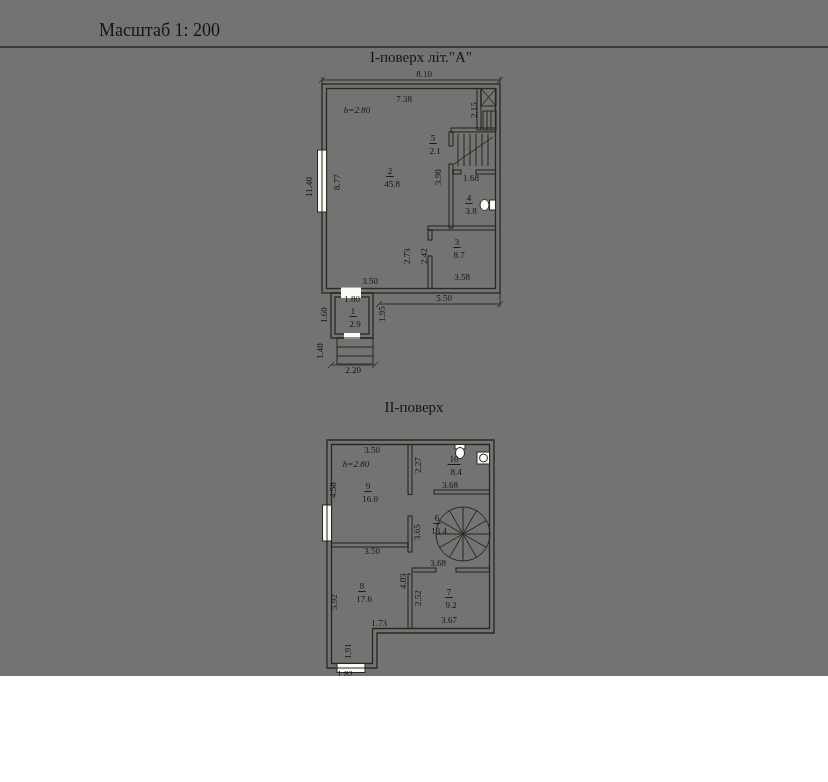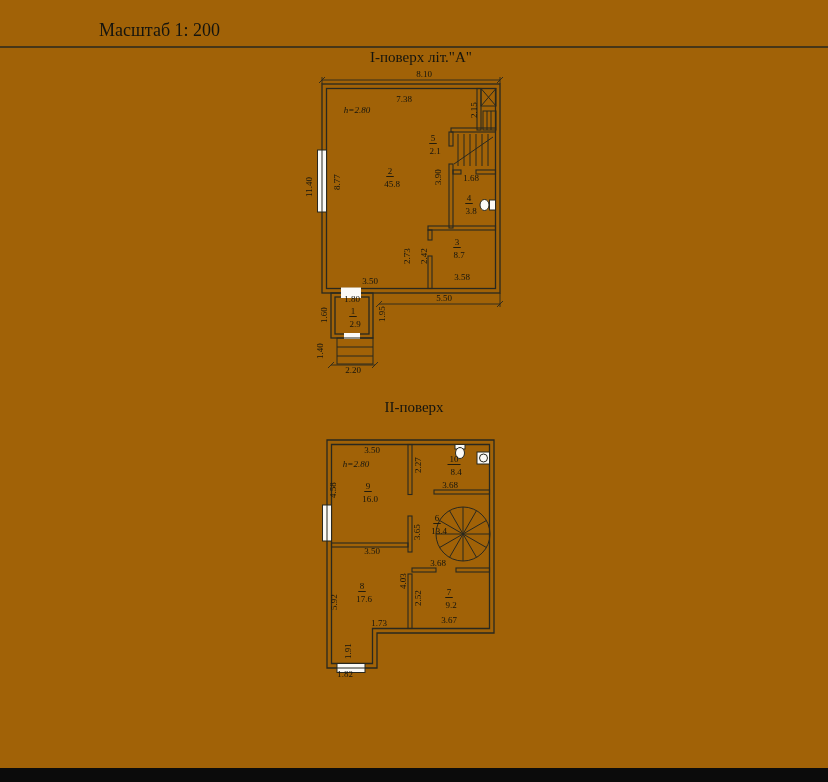--- a/index.html
+++ b/index.html
@@ -1,19 +1,19 @@
 <!DOCTYPE html>
 <html><head>
 <meta charset="utf-8">
 <style>
   html,body{margin:0;padding:0;background:#ffffff;}
   .page{
     position:relative;
-    width:828px;height:782px;
-    background:#a16207;
+    width:828px;height:676px;
+    background:#737373;
     font-family:"Liberation Serif",serif;
     overflow:hidden;
   }
   svg{position:absolute;left:0;top:0;}
   
   .w  {fill:none;stroke:#29281f;stroke-width:1.3;}   
   .iw {fill:none;stroke:#29281f;stroke-width:1.1;}   
   .t  {fill:none;stroke:#29281f;stroke-width:1;}     
   .d  {stroke:#29281f;stroke-width:0.9;fill:none;}   
   .gap{fill:#fbfaf6;stroke:none;}                    

